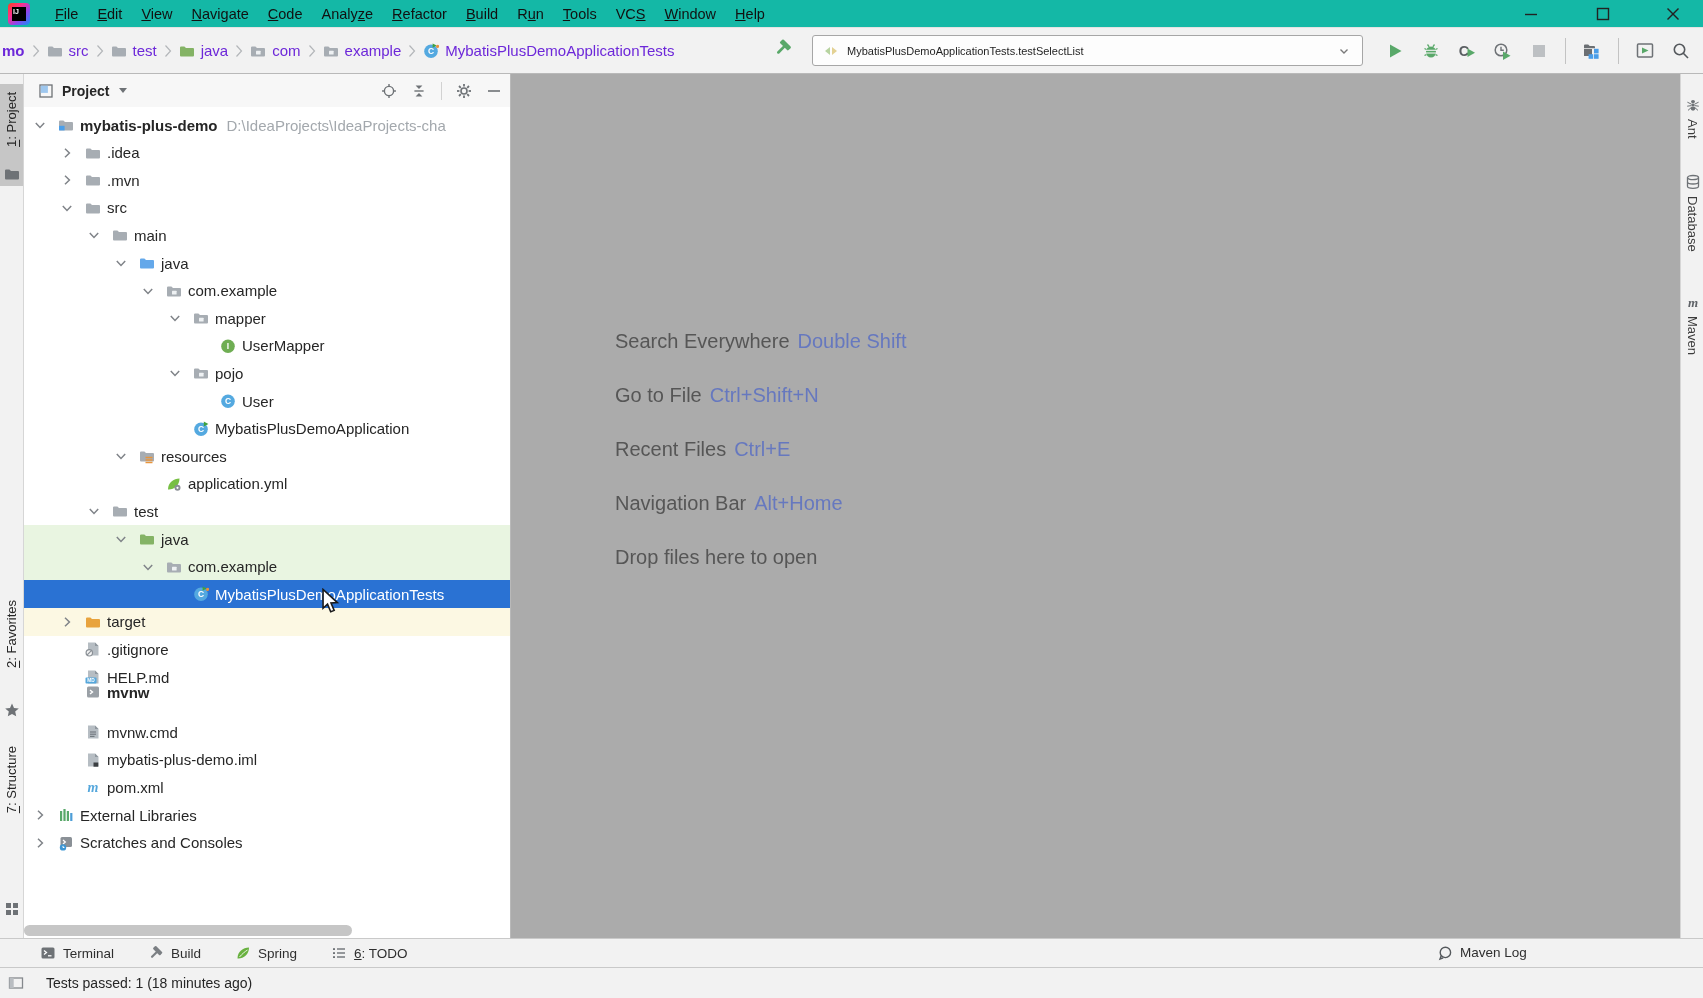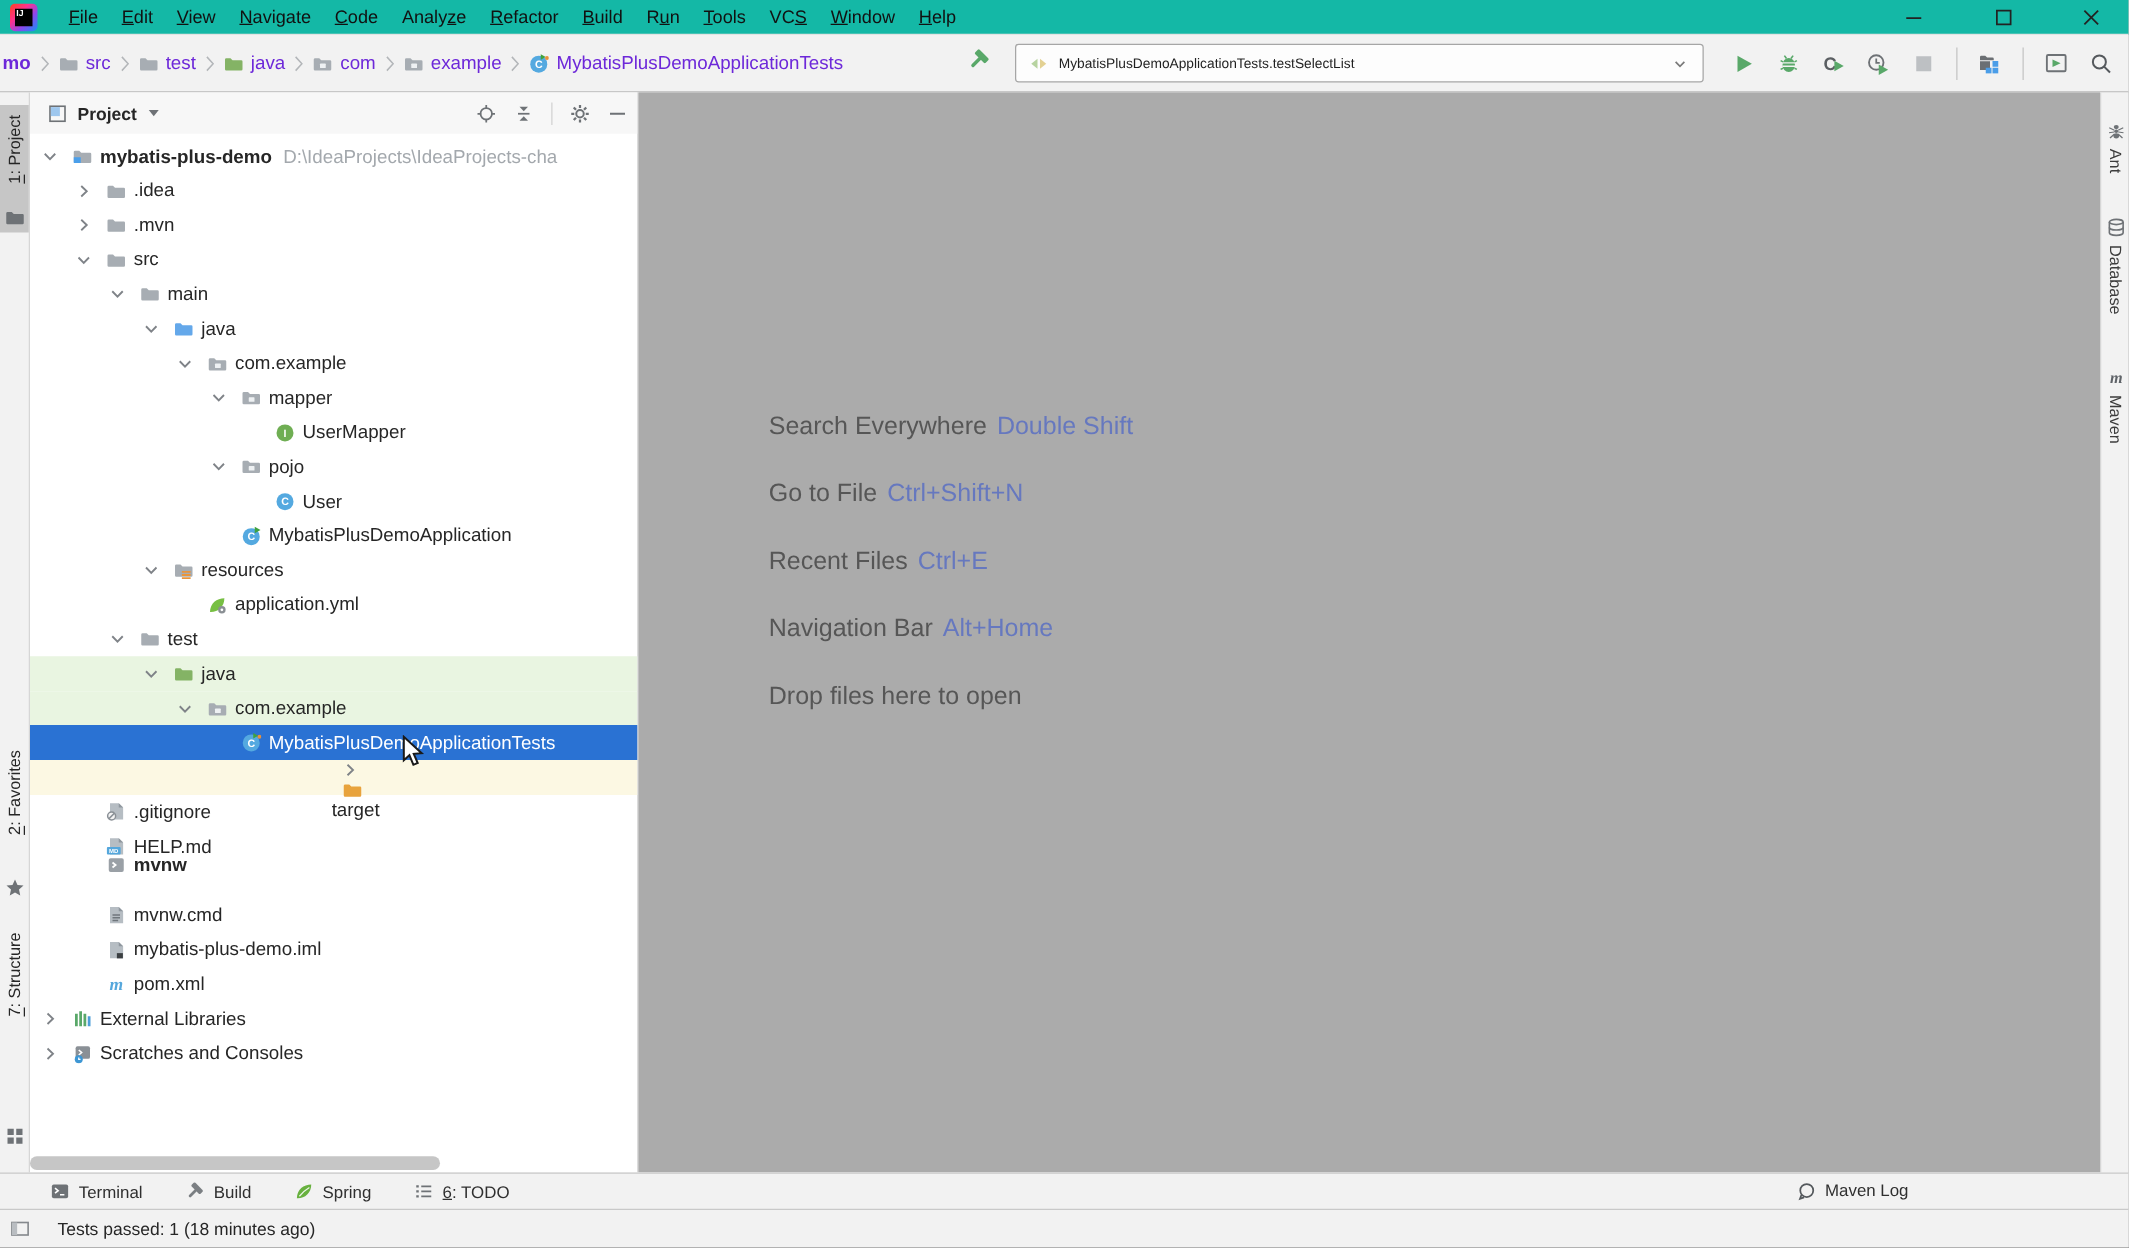--- a/index.html
+++ b/index.html
@@ -62,21 +62,21 @@
                 display:flex;align-items:center;}
   #panel-title-wrap{display:flex;align-items:center;gap:8px;margin-left:14px;}
   #panel-title{font-size:14px;color:#262626;font-weight:bold;}
   .hdr-caret{width:0;height:0;border-left:4px solid transparent;border-right:4px solid transparent;
              border-top:5px solid #6e7276;margin-left:2px;}
   #panel-header-actions{position:absolute;right:8px;top:0;height:33px;display:flex;align-items:center;gap:14px;}
   .hdr-divider{width:1px;height:18px;background:#d2d2d2;}
   #tree{position:absolute;left:0;top:33px;width:100%;height:817px;}
   .trow{position:absolute;left:0;width:100%;height:28px;display:flex;align-items:center;box-sizing:border-box;}
   .trow.green{background:#e9f5e1;}
-  .trow.yellow{background:#fcf8e3;flex-direction:column;}
+  .trow.yellow{background:#fcf8e3;}
   .trow.selected{background:#2a72d3;}
   .tchev{width:16px;height:16px;display:flex;align-items:center;justify-content:center;flex:none;margin-right:10px;}
   .trow .ic{margin-right:6px;}
   .tlabel{font-size:15px;color:#262626;white-space:nowrap;}
   .trow.selected .tlabel{color:#ffffff;}
   .tlabel.bold{font-weight:bold;}
   .tsuffix{font-size:15px;color:#a3a8ad;margin-left:9px;white-space:nowrap;}
   #tree-hscroll{position:absolute;left:0;bottom:2px;width:100%;height:11px;}
   #tree-hscroll .thumb{position:absolute;left:0;top:0;width:328px;height:11px;background:#c6c6c6;border-radius:6px;}
 

